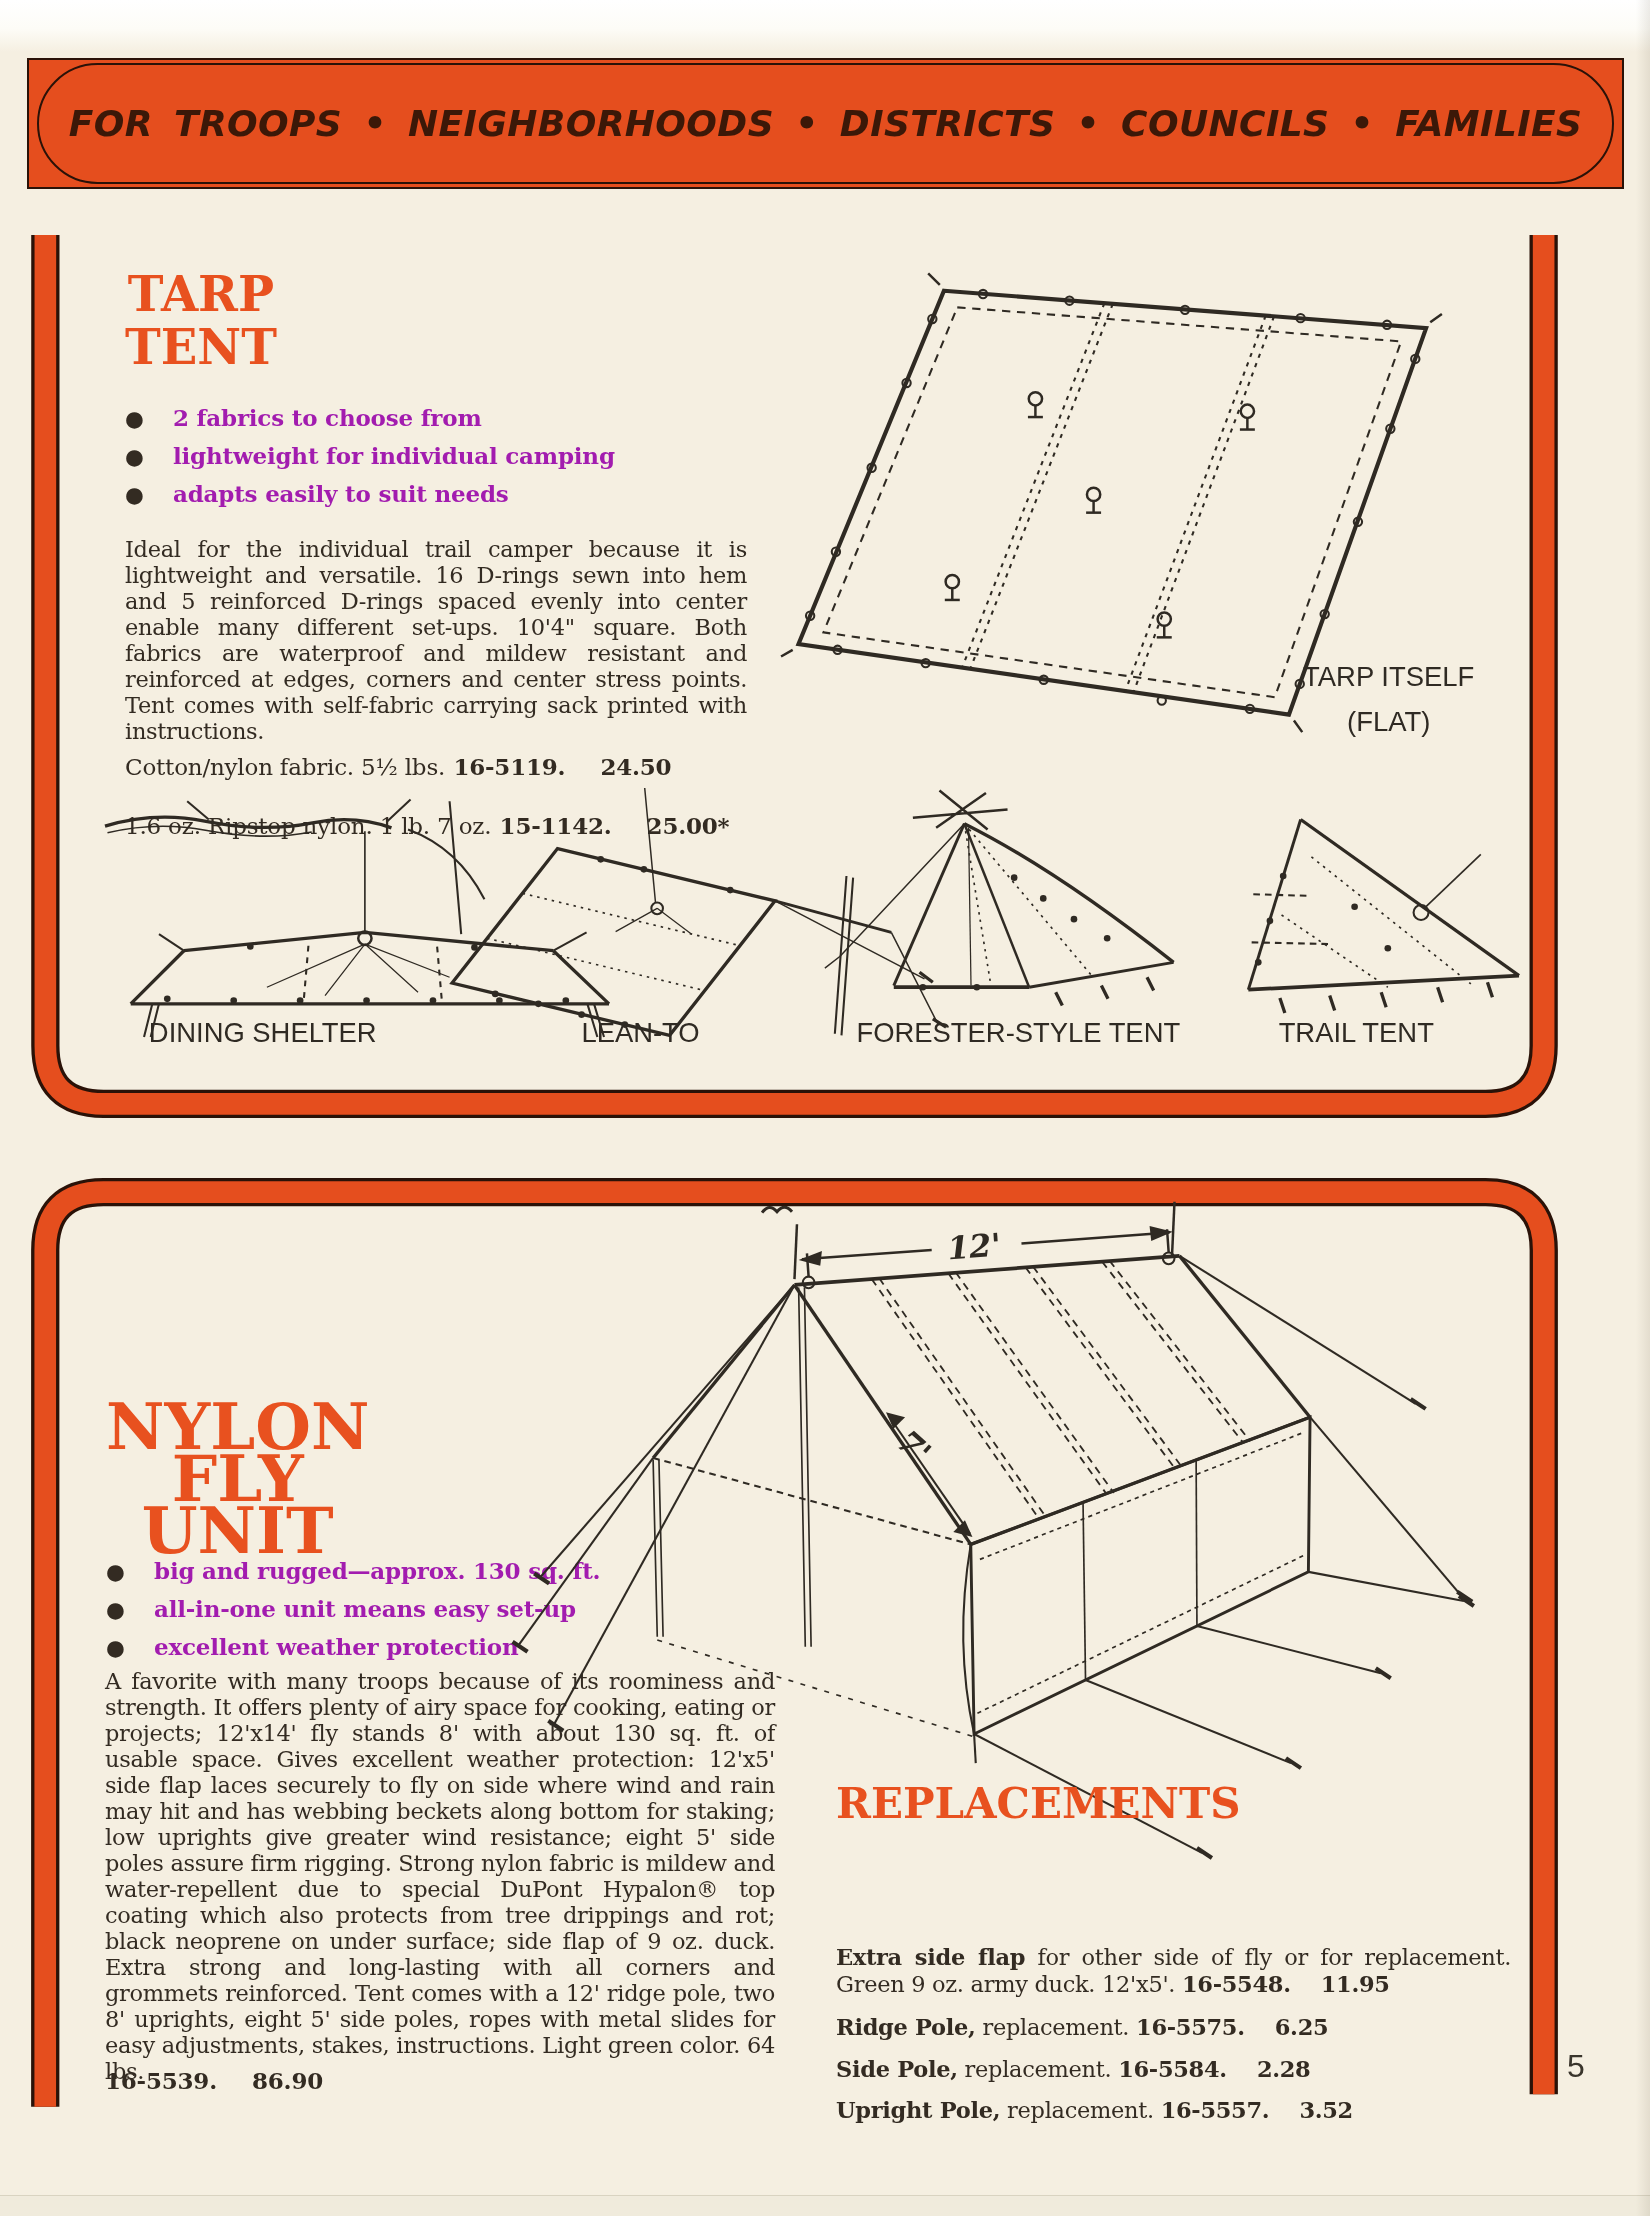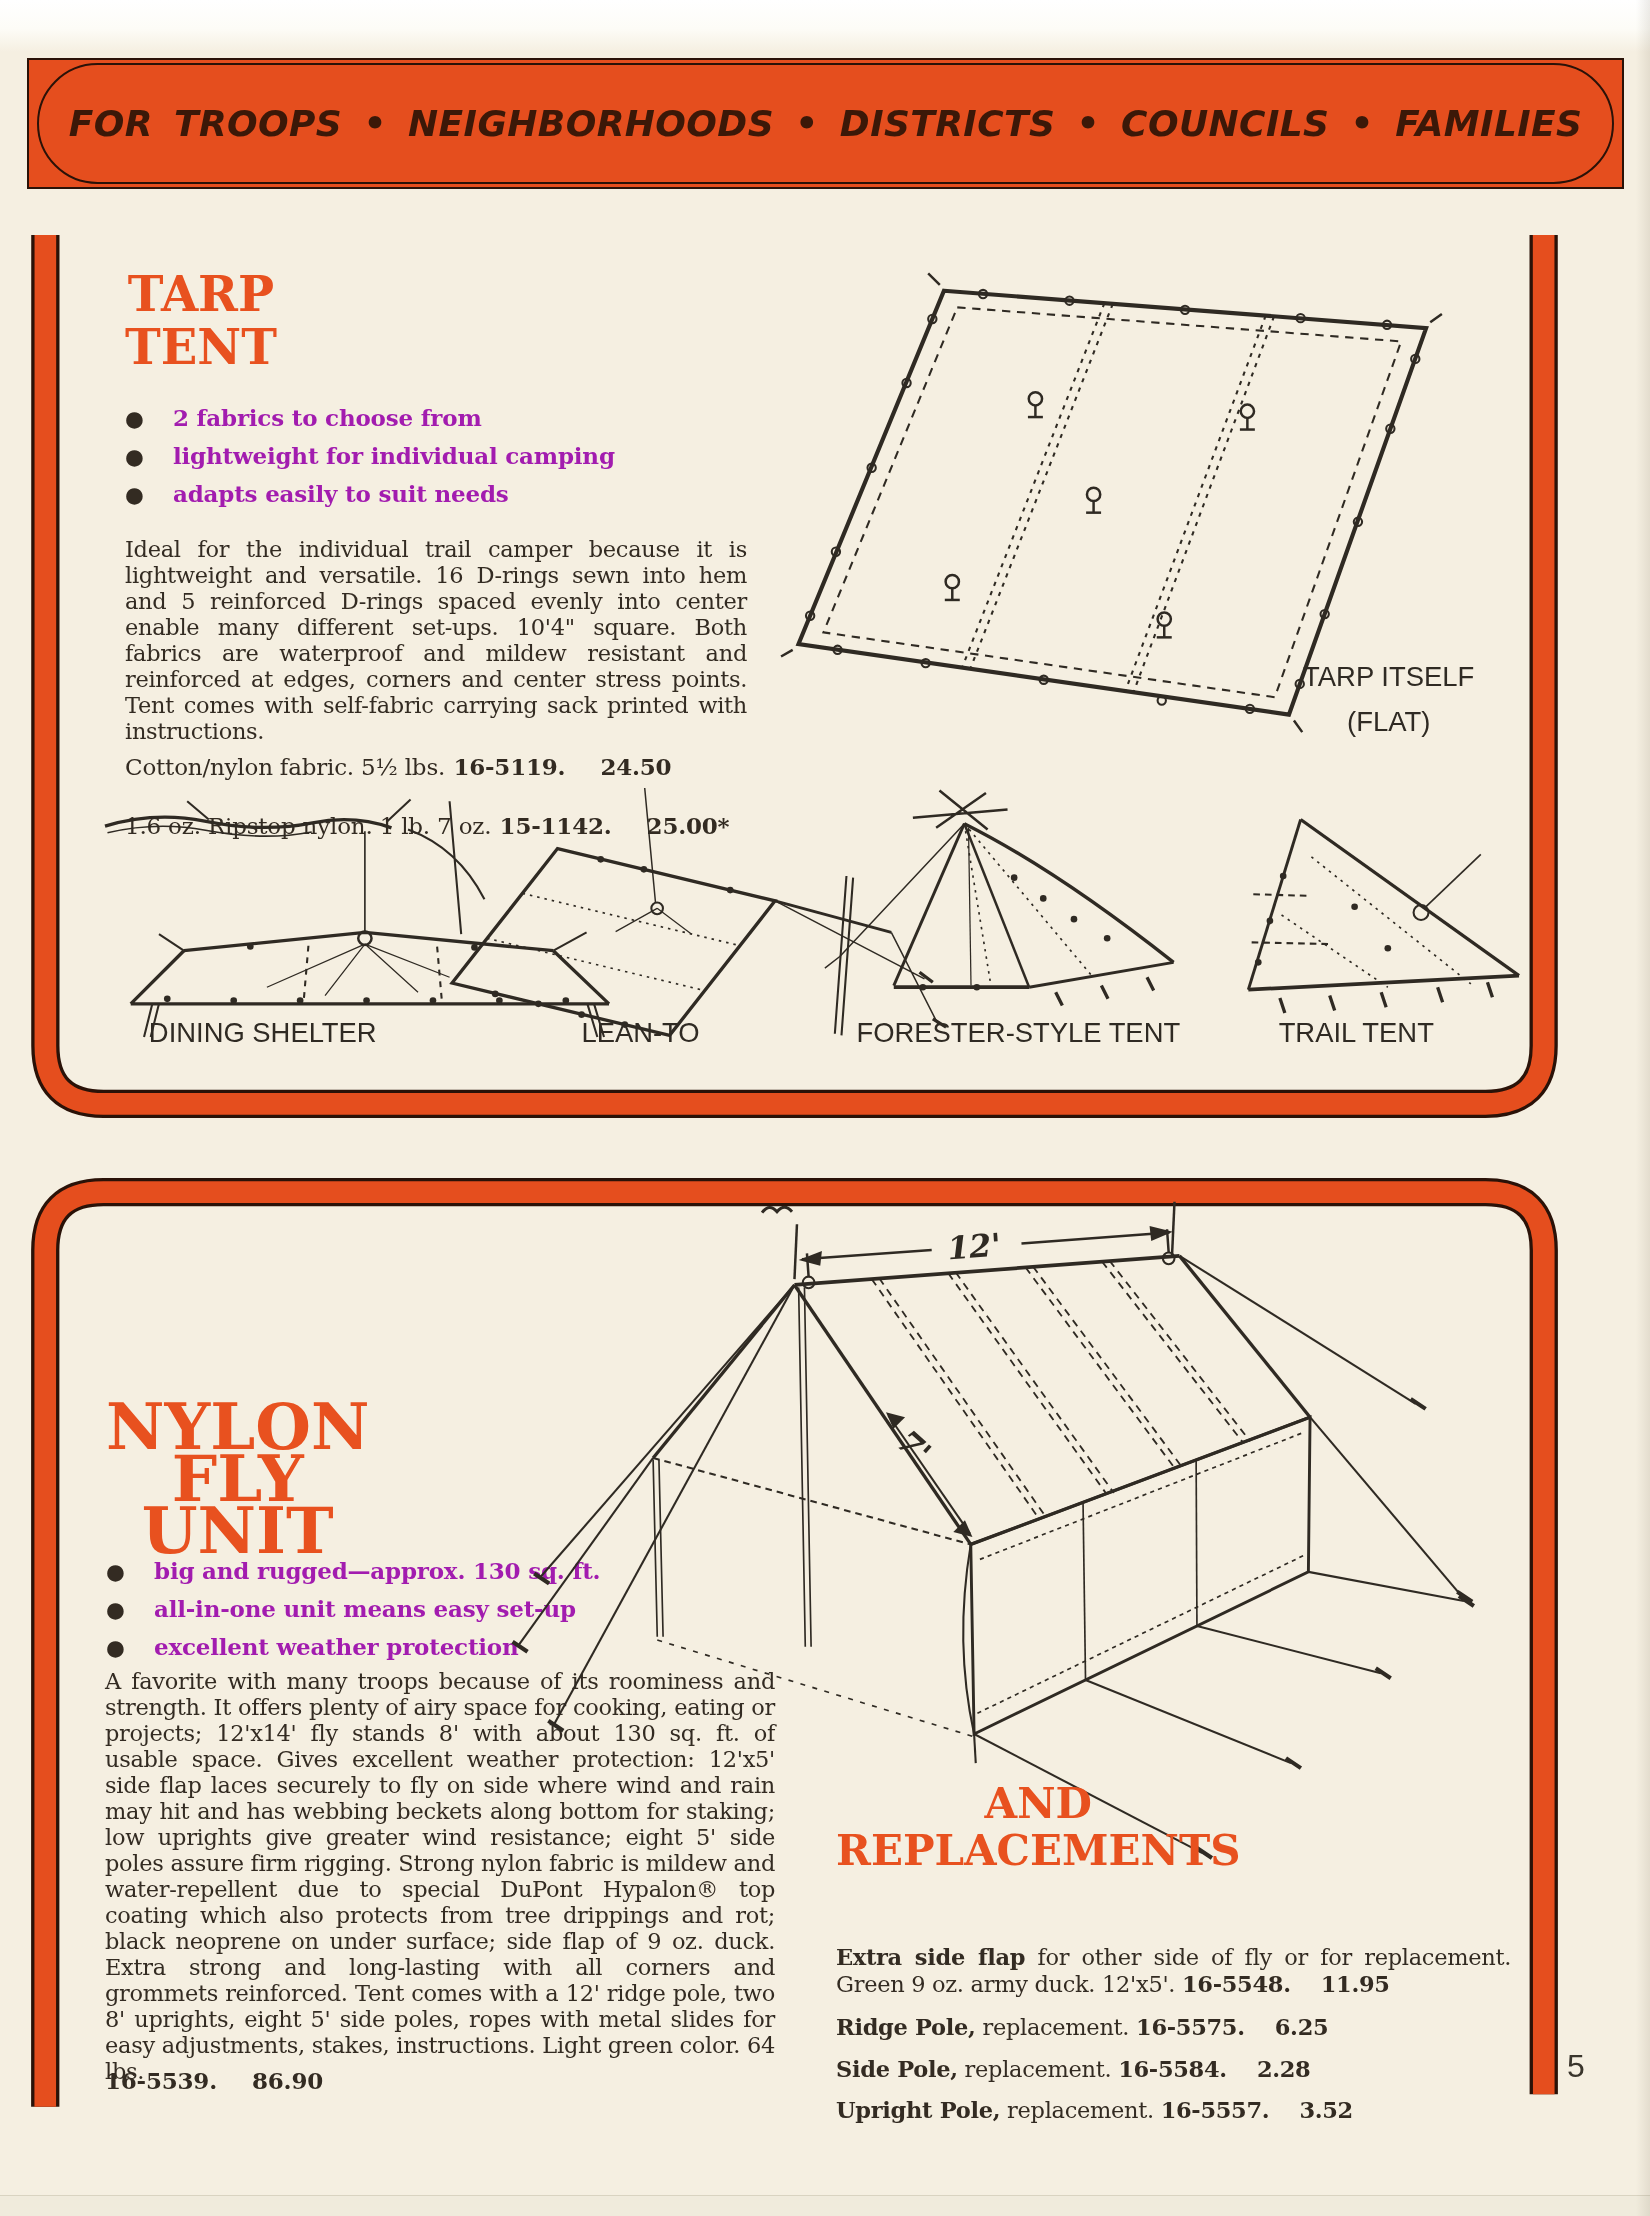--- a/index.html
+++ b/index.html
@@ -337,21 +337,20 @@
         <line x1="508" y1="282" x2="606" y2="424"></line>
         <polygon points="505,278 528,284 514,298" fill="#2f2a23" stroke="none"></polygon>
         <polygon points="609,428 586,422 600,408" fill="#2f2a23" stroke="none"></polygon>
       </g>
     </g>
     <text class="dim-label" x="612" y="92" text-anchor="middle" transform="rotate(-4 612 92)">12'</text>
     <text class="dim-label" x="530" y="330" text-anchor="middle" transform="rotate(42 530 330)">7'</text>
   </svg>
 
   <div class="heading small" style="left:836px;top:1780px;">
-    <div>AND</div>
     <div>REPLACEMENTS</div>
   </div>
 
   <div class="acc-item" style="left:836px;top:1944px;width:675px;">
     <span class="lead">Extra side flap</span><span> for other side of fly or for replacement. Green 9 oz. army duck. 12'x5'. </span><span class="sku">16-5548.</span><span class="price">11.95</span>
   </div>
   <div class="acc-item" style="left:836px;top:2014px;width:675px;">
     <span class="lead">Ridge Pole,</span><span> replacement. </span><span class="sku">16-5575.</span><span class="price">6.25</span>
   </div>
   <div class="acc-item" style="left:836px;top:2056px;width:675px;">

